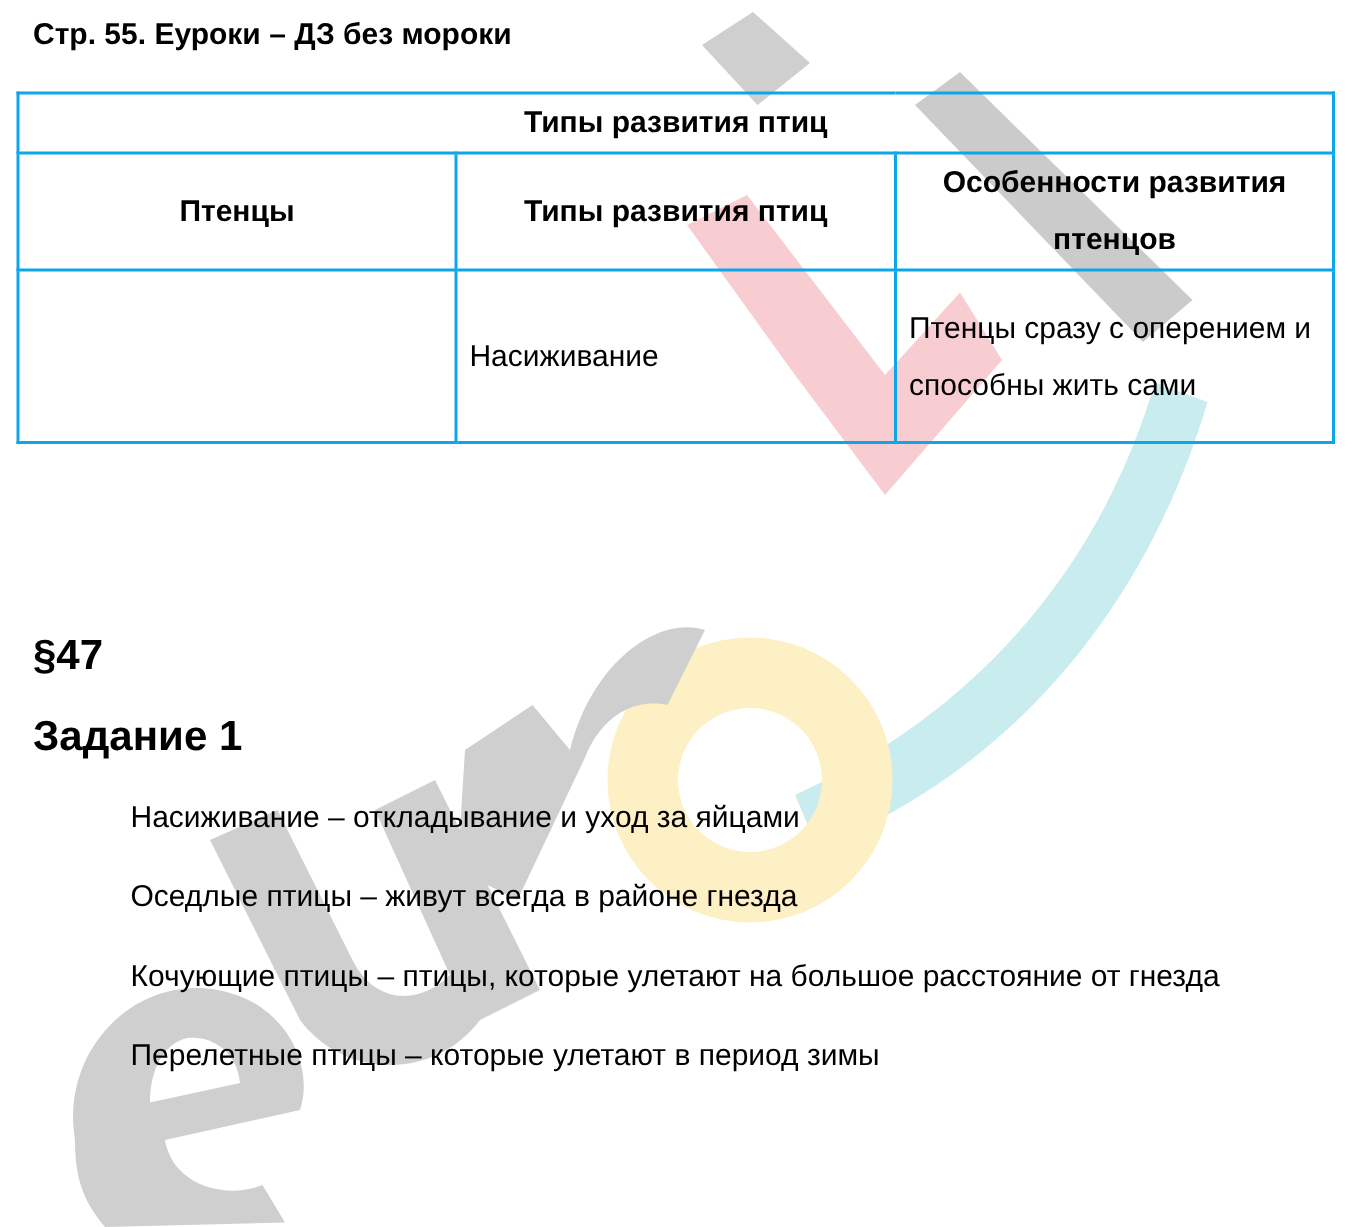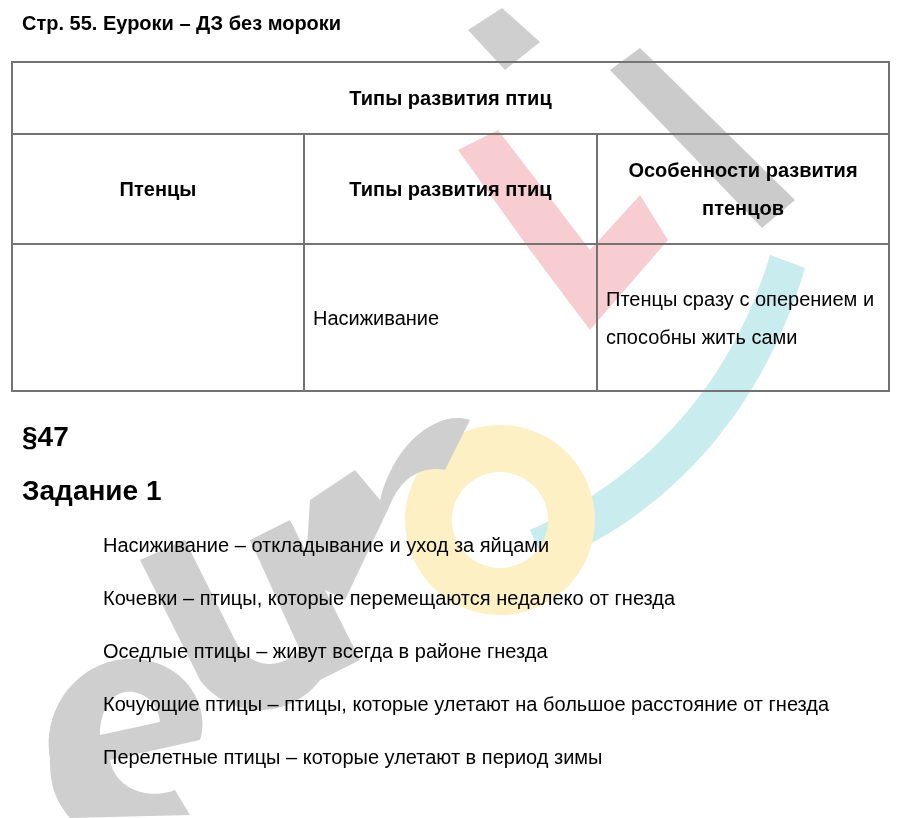--- a/index.html
+++ b/index.html
@@ -12,35 +12,35 @@
     .page-title {
       position: absolute; left: 22px; top: 10px;
       font-size: 20px; font-weight: bold; line-height: 26px;
     }
     table.dev {
       position: absolute; left: 11px; top: 61px;
       width: 879px; border-collapse: collapse; table-layout: fixed;
       font-size: 20px;
     }
     table.dev td, table.dev th {
-      border: 2px solid #737373; padding: 16px 8px; vertical-align: middle;
+      border: 2px solid #0ea5e9; padding: 0 8px; vertical-align: middle;
       background: transparent;
     }
     table.dev th { font-weight: bold; text-align: center; line-height: 38px; }
     .caption-row th { height: 36px; }
     .head-row th { height: 75px; }
     .r1 td { height: 75px; line-height: 38px; }
     .r2 td { height: 113px; line-height: 38px; }
     .col1 { width: 276px; }
     .col2 { width: 277px; }
     .col3 { width: 276px; }
     .section {
       position: absolute; left: 22px; font-size: 28px; font-weight: bold; line-height: 26px;
     }
-    .defs { position: absolute; left: 87px; top: 526px; width: 792px; font-size: 20px; margin-left: 16px; }
+    .defs { position: absolute; left: 87px; top: 526px; width: 792px; font-size: 20px; }
     .def {
       line-height: 38px; margin: 0 0 15px 0; text-align: justify;
     }
     .def.single { text-align-last: left; }
   </style>
 </head>
 <body>
 
 <svg class="watermark" viewBox="0 0 901 818" xmlns="http://www.w3.org/2000/svg">
 
@@ -87,18 +87,17 @@
       <td>Птенцы сразу с оперением и способны жить сами</td>
     </tr>
   </tbody>
     </table>
 
   <div class="section" style="top:424px;">§47</div>
   <div class="section" style="top:478px;">Задание 1</div>
 
   <div class="defs">
     <p class="def single">Насиживание – откладывание и уход за яйцами</p>
-    <p class="def single">Кочевки – птицы, которые перемещаются недалеко от гнезда</p>
     <p class="def single">Оседлые птицы – живут всегда в районе гнезда</p>
     <p class="def">Кочующие птицы – птицы, которые улетают на большое расстояние от гнезда</p>
     <p class="def single">Перелетные птицы – которые улетают в период зимы</p>
   </div>
 </div>
 
 </body></html>

